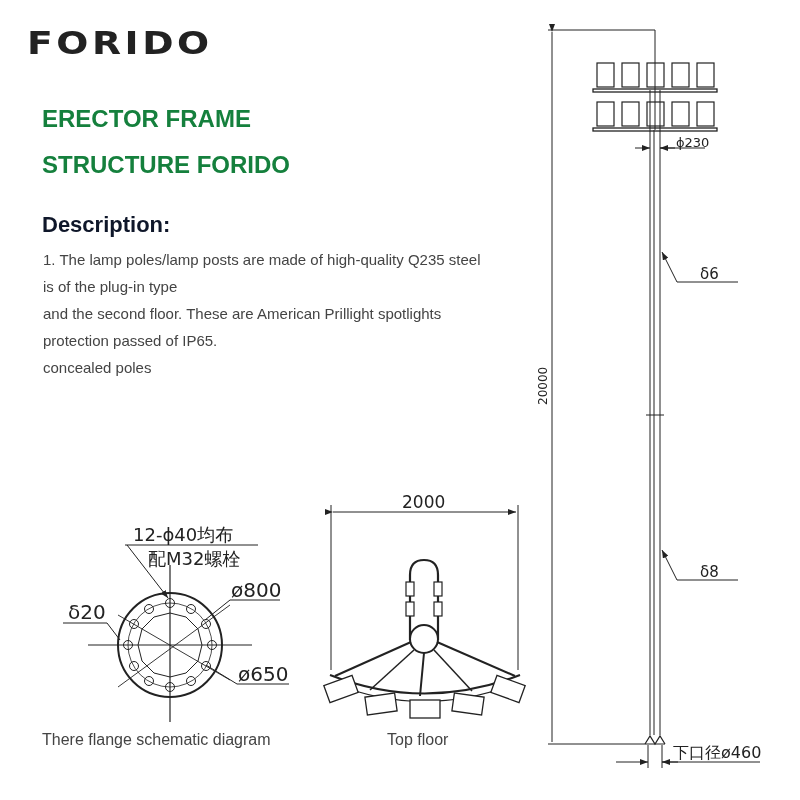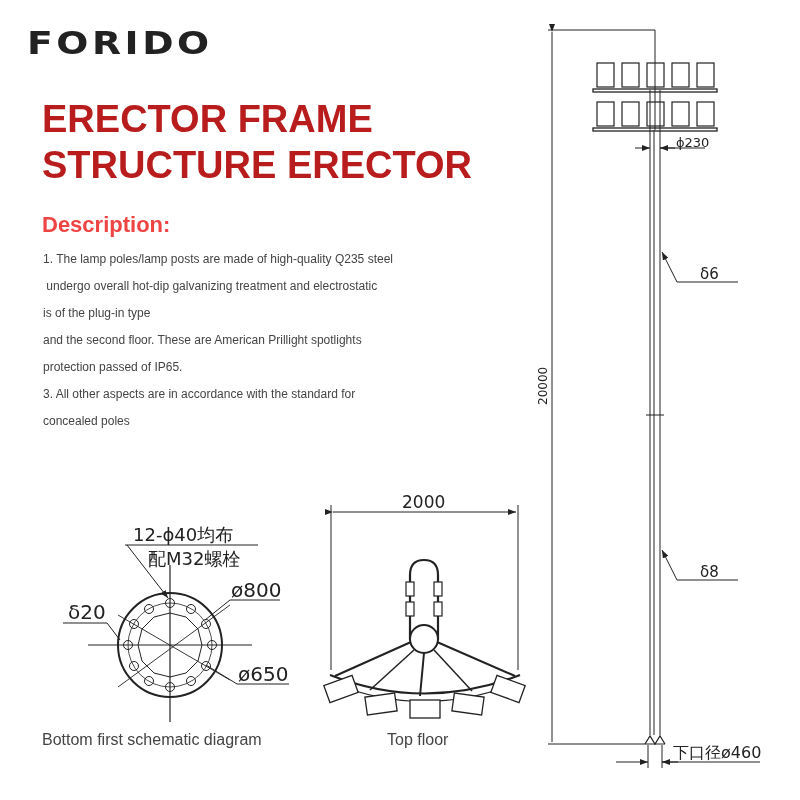--- a/index.html
+++ b/index.html
@@ -1,43 +1,41 @@
 <!DOCTYPE html>
 <html><head>
 <meta charset="utf-8">
 <style>
   html, body { margin: 0; padding: 0; background: #ffffff; }
   body { width: 800px; height: 800px; position: relative; overflow: hidden; font-family: "Liberation Sans", sans-serif; }
   .brand { position: absolute; left: 27px; top: 24px; font-family: "DejaVu Sans", sans-serif; font-weight: bold; font-size: 32px; letter-spacing: 3px; color: #222; transform: scaleX(1.18); transform-origin: left top; }
-  .title { position: absolute; left: 42px; top: 96px; font-size: 38px; font-weight: bold; color: #b91c1c; line-height: 46px; }
-  .desc-head { position: absolute; left: 42px; top: 212px; font-size: 22px; font-weight: bold; color: #ef4444; }
-  .desc { position: absolute; left: 43px; top: 246px; width: 480px; font-size: 12px; color: #444; line-height: 27px; }
+  .title { position: absolute; left: 42px; top: 96px; font-size: 24px; font-weight: bold; color: #15803d; line-height: 46px; }
+  .desc-head { position: absolute; left: 42px; top: 212px; font-size: 22px; font-weight: bold; color: #0f172a; }
+  .desc { position: absolute; left: 43px; top: 246px; width: 480px; font-size: 15px; color: #444; line-height: 27px; }
   .desc p { margin: 0; white-space: pre; }
   .caption { position: absolute; font-size: 16px; color: #444; }
   svg { position: absolute; left: 0; top: 0; }
   .dim { font-family: "DejaVu Sans", sans-serif; fill: #222; }
 </style>
 </head>
 <body>
 
 <div class="brand">FORIDO</div>
 
 <div class="title">
   <div>ERECTOR FRAME</div>
-  <div>STRUCTURE ERECTOR</div>
+  <div>STRUCTURE FORIDO</div>
 </div>
 
 <div class="desc-head">Description:</div>
 <div class="desc">
   <p>1. The lamp poles/lamp posts are made of high-quality Q235 steel</p>
-  <p> undergo overall hot-dip galvanizing treatment and electrostatic</p>
   <p>is of the plug-in type</p>
   <p>and the second floor. These are American Prillight spotlights</p>
   <p>protection passed of IP65.</p>
-  <p>3. All other aspects are in accordance with the standard for</p>
   <p>concealed poles</p>
 </div>
 
 <svg width="800" height="800" viewBox="0 0 800 800">
   <defs>
     <marker id="arr" markerWidth="8" markerHeight="6" refX="8" refY="3" orient="auto">
       <path d="M0,0 L8,3 L0,6 Z" fill="#222"></path>
     </marker>
   </defs>
 
@@ -144,14 +142,14 @@
     <line x1="662" y1="745" x2="662" y2="768"></line>
     <line x1="662" y1="762" x2="760" y2="762"></line>
   </g>
   <text class="dim" x="547" y="405" font-size="12" transform="rotate(-90 547 405)">20000</text>
   <text class="dim" x="676" y="147" font-size="13">ϕ230</text>
   <text class="dim" x="700" y="279" font-size="15">δ6</text>
   <text class="dim" x="700" y="577" font-size="15">δ8</text>
   <text class="dim" x="673" y="758" font-size="16">下口径ø460</text>
 </svg>
 
-<div class="caption" style="left:42px; top:731px;">Bottom first schematic diagram</div>
+<div class="caption" style="left:42px; top:731px;">There flange schematic diagram</div>
 <div class="caption" style="left:387px; top:731px;">Top floor</div>
 
 </body></html>

